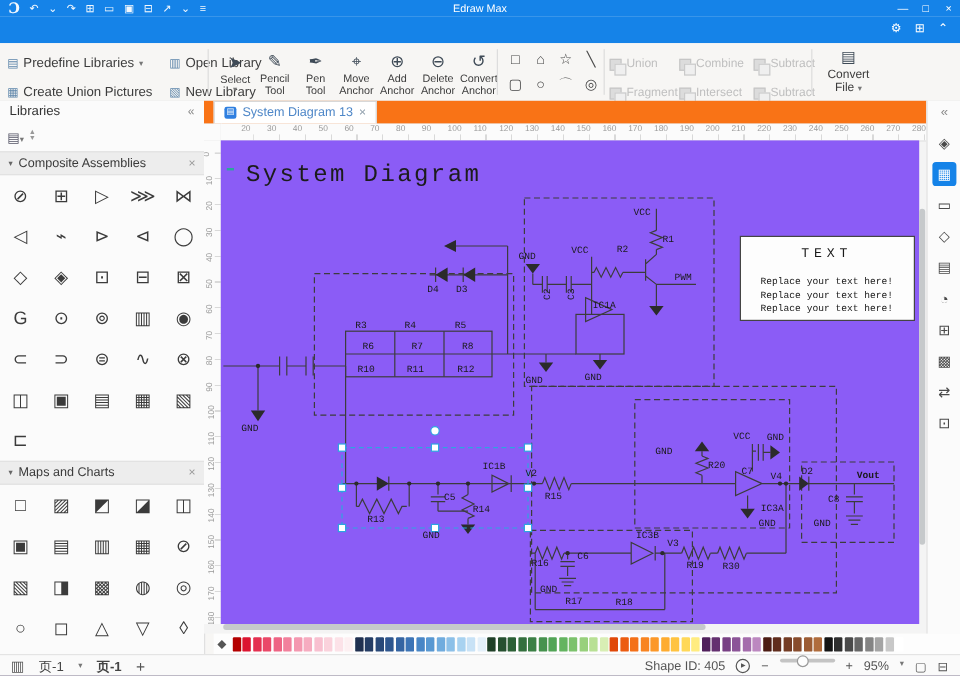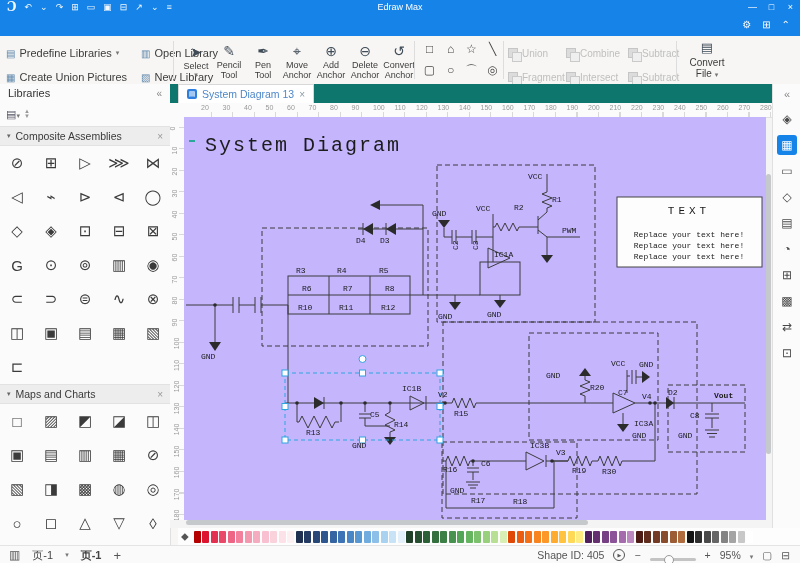--- a/index.html
+++ b/index.html
@@ -37,21 +37,21 @@
   #toolgrp{left:180px;display:flex;align-items:center;}
   .tool{width:34px;text-align:center;padding-top:3px;}
   .tool:first-child{width:32px;}
   .tic{font-size:14px;line-height:16px;color:#3f4b57;}
   .tlabel{font-size:9px;line-height:1.12;color:#3c3c3c;margin-top:1px;}
   #shapegrp{left:420px;display:grid;grid-template-columns:repeat(4,19px);grid-template-rows:19px 19px;
             gap:2px;padding-top:4px;}
   .shp{text-align:center;line-height:19px;font-size:12px;color:#484848;}
   #boolgrp{left:508px;display:grid;grid-auto-flow:column;grid-template-rows:1fr 1fr;
            grid-template-columns:58px 62px 58px;align-items:center;padding:5px 0;}
-  .bop{display:flex;align-items:flex-start;gap:4px;}
+  .bop{display:flex;align-items:flex-end;gap:4px;}
   .bic{position:relative;width:8px;height:8px;border:1px solid #c6c6c6;background:#dcdcdc;flex:none;}
   .bic::after{content:'';position:absolute;left:3px;top:3px;width:8px;height:8px;
               border:1px solid #cacaca;background:#efefef;}
   .blabel{font-size:10px;color:#bfbfbf;}
   .g5{left:682px;width:50px;text-align:center;padding-top:4px;}
   .g5 .tic{font-size:13px;}
   .g5 .tlabel{font-size:10px;color:#3c3c3c;}
 
   
   .leftpanel{position:absolute;left:0;top:84px;width:170px;height:461px;background:#fbfbfb;
@@ -69,40 +69,40 @@
   .spin{display:flex;flex-direction:column;color:#999;font-size:6px;line-height:5px;}
   .sechdr{height:18px;background:#ededed;border-top:1px solid #e2e2e2;border-bottom:1px solid #e2e2e2;
           display:flex;align-items:center;padding:0 7px;gap:5px;font-size:10.5px;color:#3a3a3a;}
   .seccaret{font-size:7px;color:#666;}
   .secclose{margin-left:auto;color:#999;font-size:10px;}
   .symgrid{display:grid;grid-template-columns:repeat(5,1fr);}
   .sym{height:34px;display:flex;align-items:center;justify-content:center;font-size:15px;color:#3b3b3b;}
 
   
   .canvascol{position:absolute;left:170px;top:84px;width:602px;height:444px;background:#f4f4f4;}
-  .doctabs{position:absolute;left:0;top:0;right:0;height:19px;background:#0f766e;
+  .doctabs{position:absolute;left:0;top:0;right:0;height:19px;background:#f97316;
            border-bottom:1px solid #d8d8d8;display:flex;}
   .doctab{margin-left:8px;background:#fff;border:1px solid #d8d8d8;border-bottom:none;
           display:flex;align-items:center;gap:5px;padding:0 8px;font-size:10.5px;color:#4e87c8;}
   .docic{width:10px;height:10px;background:#2f7fe0;color:#fff;font-size:7px;line-height:10px;
          text-align:center;border-radius:2px;}
   .docclose{color:#8a9aa8;font-size:10px;}
   .hruler{position:absolute;left:14px;top:19px;width:588px;height:14px;background:#fbfbfb;
           border-bottom:1px solid #e0e0e0;overflow:hidden;
           background-image:repeating-linear-gradient(to right,#d9d9d9 0 1px,transparent 1px 21.5px);
           background-position:27px 9px;background-size:100% 5px;background-repeat:no-repeat;}
   .hnum{position:absolute;top:1px;font-size:7px;color:#999;}
   .vruler{position:absolute;left:0;top:33px;width:14px;height:403px;background:#fbfbfb;
           border-right:1px solid #e0e0e0;overflow:hidden;
           background-image:repeating-linear-gradient(to bottom,#d9d9d9 0 1px,transparent 1px 21.5px);
           background-position:9px 10px;background-size:5px 100%;background-repeat:no-repeat;}
   .vnum{position:absolute;left:1px;font-size:7px;color:#999;transform:rotate(-90deg);}
   .rulercorner{position:absolute;left:0;top:19px;width:14px;height:14px;background:#fbfbfb;
                border-right:1px solid #e0e0e0;border-bottom:1px solid #e0e0e0;}
-  .cvwrap{position:absolute;left:14px;top:33px;width:582px;height:403px;background:#c4b5fd;overflow:hidden;}
+  .cvwrap{position:absolute;left:14px;top:33px;width:582px;height:403px;background:#8b5cf6;overflow:hidden;}
   .cvwrap svg{position:absolute;left:2px;top:-7px;}
   .vscroll{position:absolute;right:1px;top:90px;width:5px;height:280px;background:#c6c9cb;border-radius:3px;}
   .hscroll{position:absolute;left:16px;top:436px;width:402px;height:5px;background:#c6c9cb;border-radius:3px;}
 
   
   .rail{position:absolute;left:772px;top:84px;width:28px;height:444px;background:#fbfbfb;
         border-left:1px solid #e0e0e0;display:flex;flex-direction:column;align-items:center;padding-top:3px;}
   .railic{width:20px;height:20px;margin-bottom:6px;display:flex;align-items:center;justify-content:center;
           font-size:12px;color:#4a4a4a;border-radius:3px;}
   .railic.active{background:#1583e8;color:#fff;}
@@ -114,21 +114,21 @@
   .fillic{font-size:11px;color:#555;margin:0 5px 0 3px;}
   #swatches{display:flex;gap:1.5px;align-items:center;}
   .swatch{width:7px;height:12px;display:inline-block;border-radius:1px;}
   .statusbar{position:absolute;left:0;top:545px;width:800px;height:18px;background:#fafafa;
              border-top:1px solid #e4e4e4;display:flex;align-items:center;font-size:11px;color:#444;}
   .pager{display:flex;align-items:center;gap:12px;margin-left:9px;}
   .pagesic{font-size:12px;color:#555;}
   .pagecaret{font-size:7px;color:#777;}
   .pageactive{font-weight:bold;}
   .addpage{font-size:13px;color:#555;}
-  .statusright{margin-left:auto;display:flex;align-items:flex-end;gap:9px;margin-right:10px;
+  .statusright{margin-left:auto;display:flex;align-items:flex-start;gap:9px;margin-right:10px;
                font-size:10.5px;color:#555;}
   .play{width:10px;height:10px;border:1px solid #555;border-radius:50%;display:inline-flex;
         align-items:center;justify-content:center;font-size:5px;color:#555;}
   .slider{position:relative;width:46px;height:3px;background:#c4c4c4;border-radius:2px;}
   .knob{position:absolute;left:14px;top:-3px;width:8px;height:8px;background:#fdfdfd;
         border:1px solid #999;border-radius:50%;}
   .zcaret{font-size:7px;color:#777;}
 
   
   .w{fill:none;stroke:#3c3c3c;stroke-width:1;}

